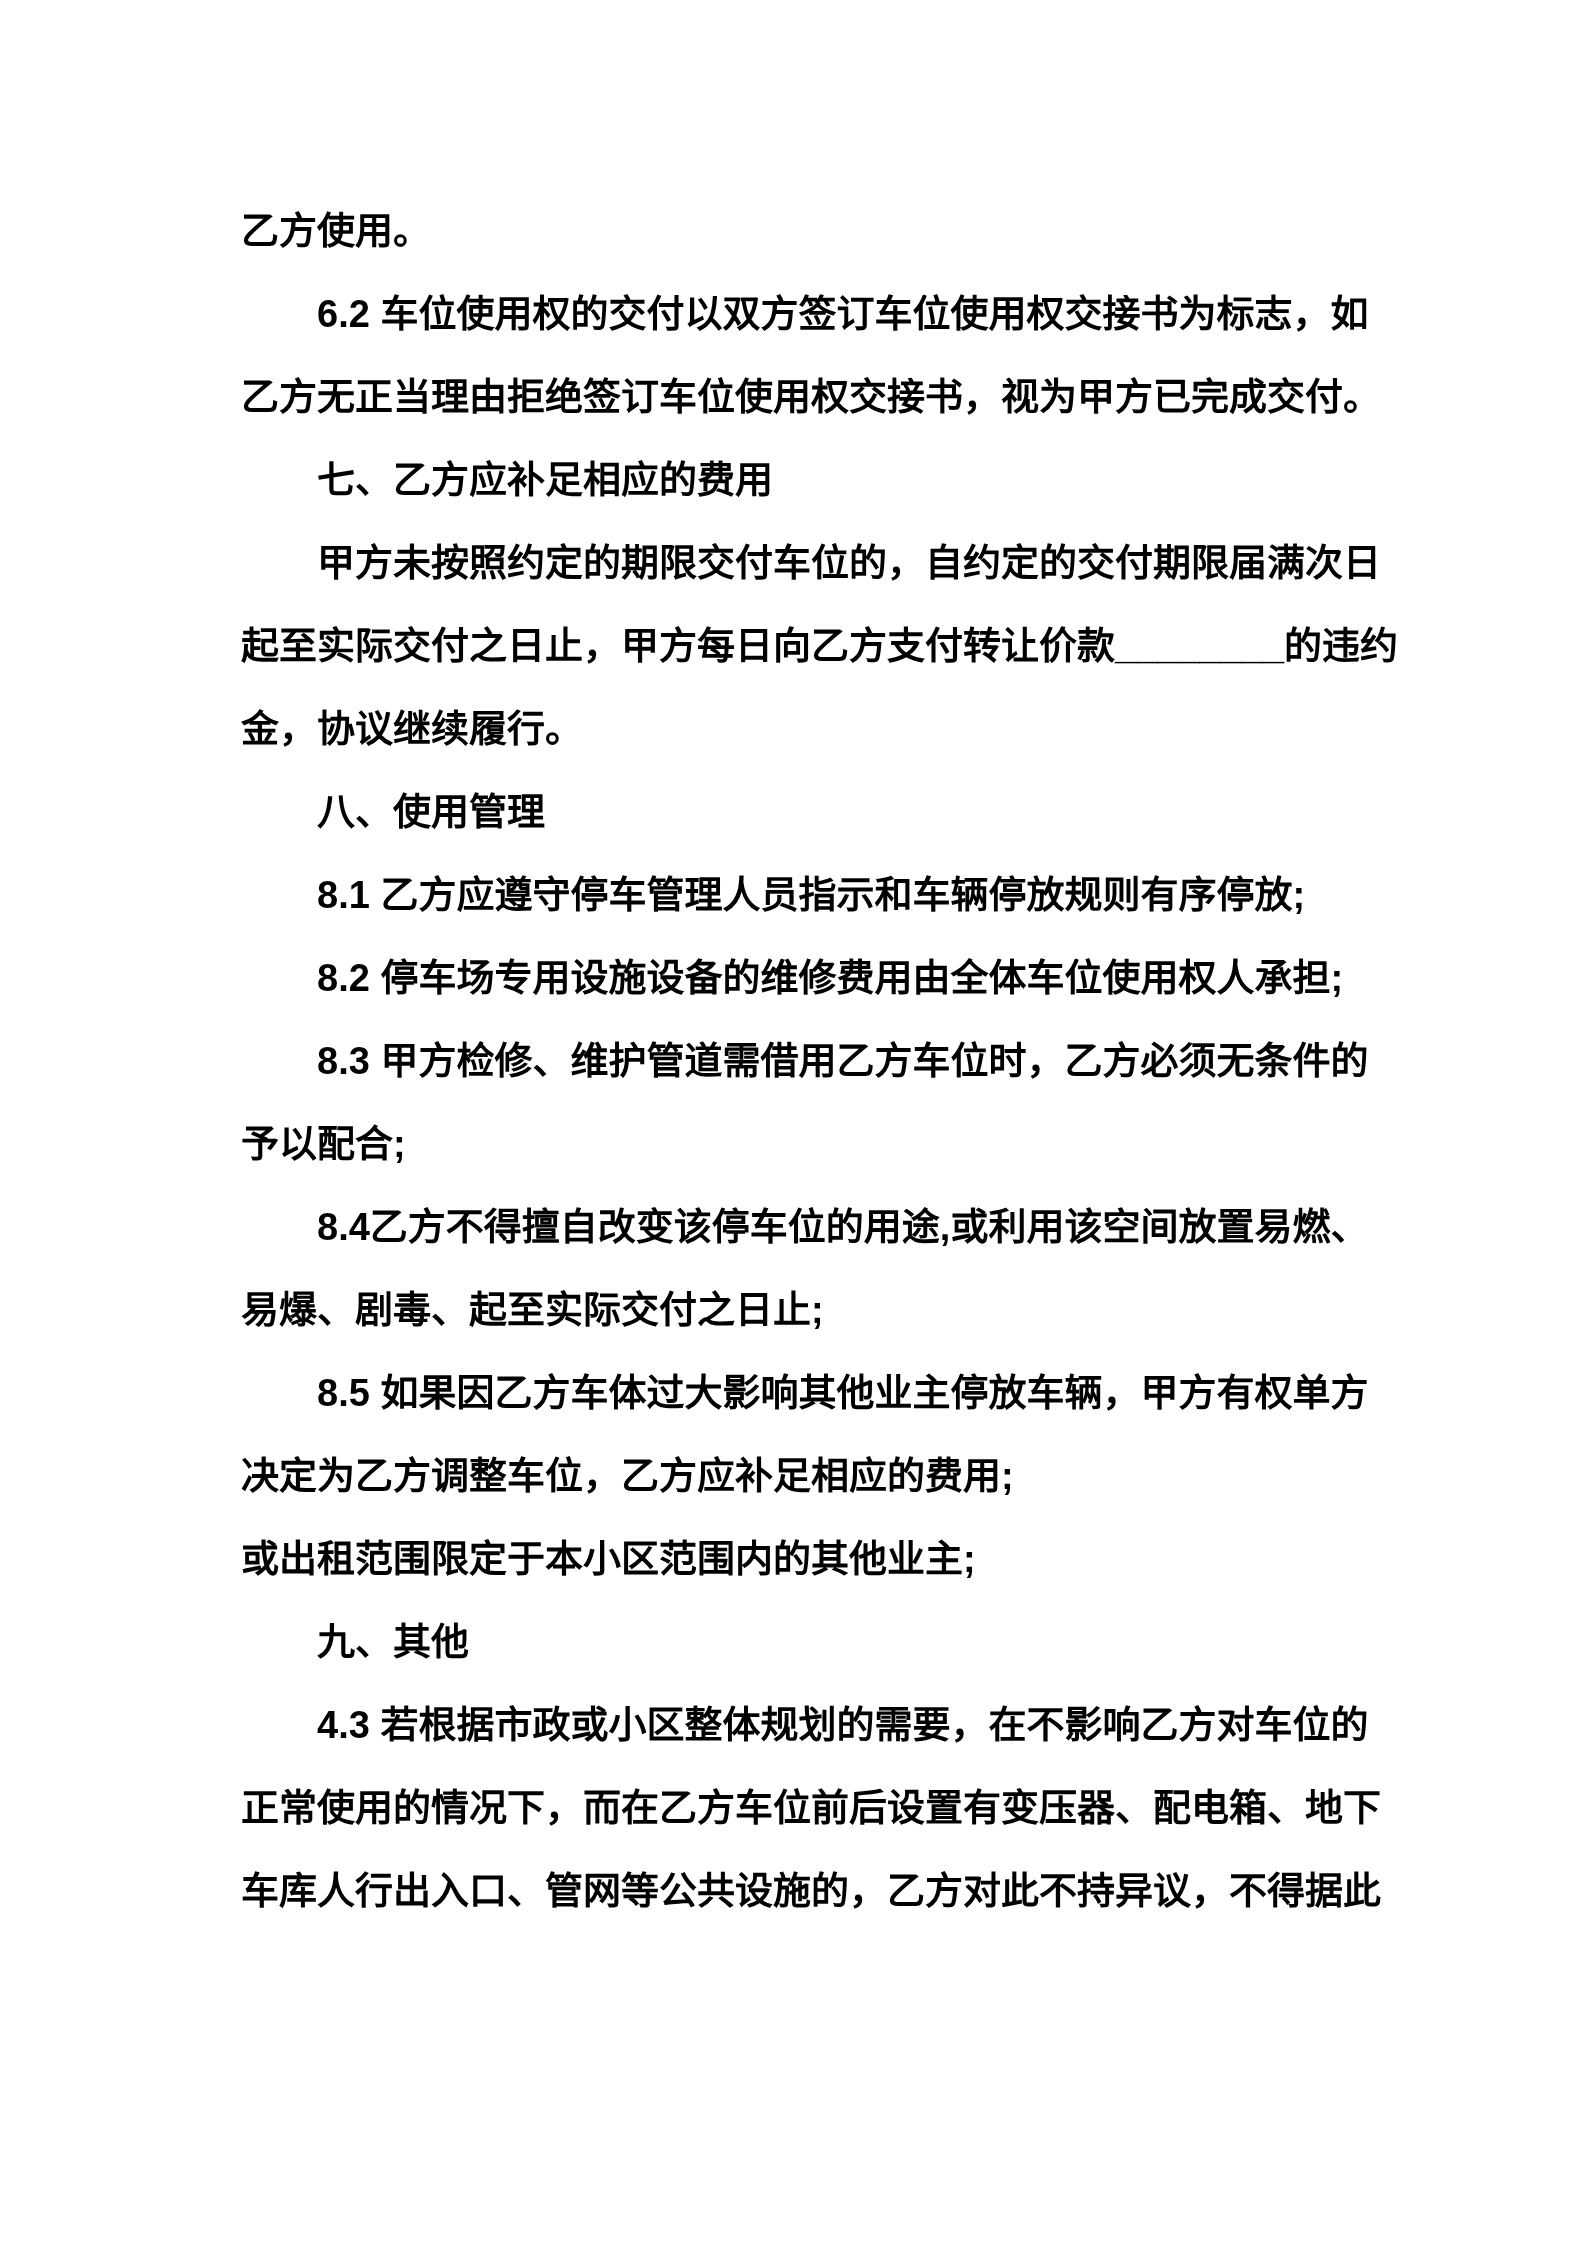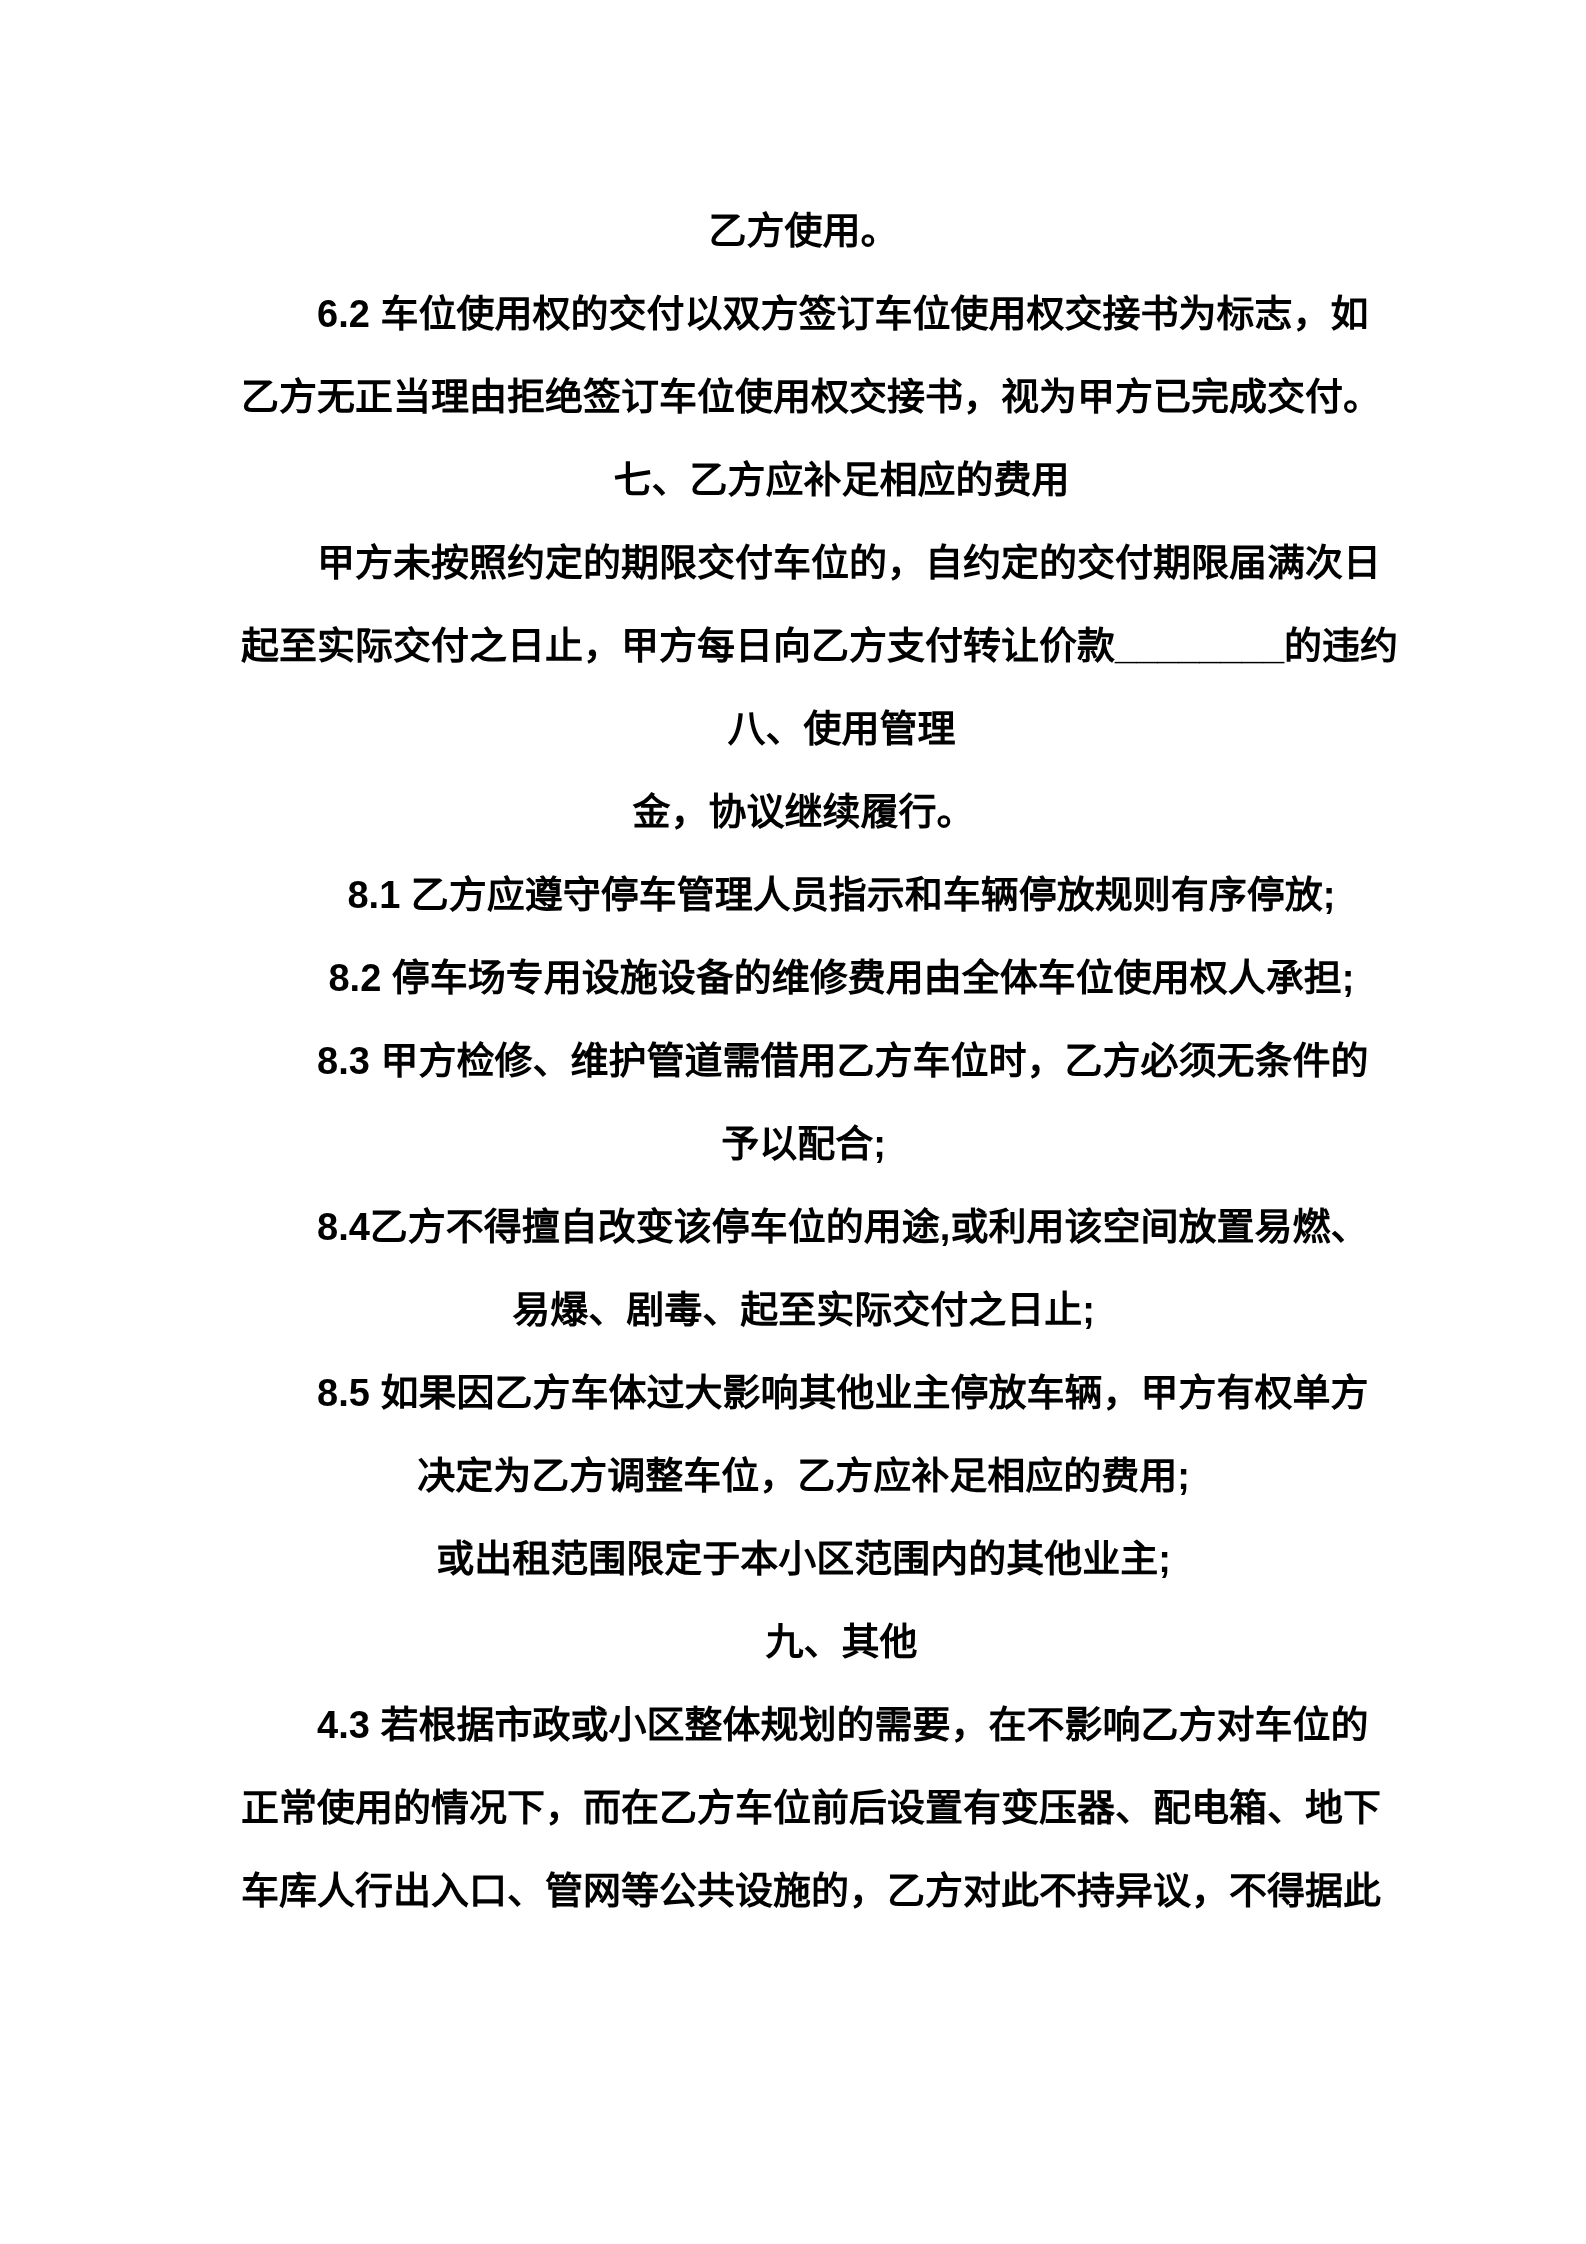--- a/index.html
+++ b/index.html
@@ -7,21 +7,20 @@
     padding: 0;
     background: #ffffff;
   }
   .page {
     position: relative;
     width: 1552px;
     height: 2244px;
     background: #ffffff;
     overflow: hidden;
     font-family: "Liberation Sans", "DejaVu Sans", sans-serif;
-    text-align: center;
   }
   .text-block {
     position: absolute;
     left: 241px;
     top: 190px;
     width: 1125px;
     color: #000000;
     font-size: 38px;
     line-height: 83px;
     font-weight: bold;
@@ -39,22 +38,22 @@
 <body>
 
 <div class="page">
   <div class="text-block">
       <div class="line">乙方使用。</div>
       <div class="line indent">6.2 车位使用权的交付以双方签订车位使用权交接书为标志，如</div>
       <div class="line">乙方无正当理由拒绝签订车位使用权交接书，视为甲方已完成交付。</div>
       <div class="line indent">七、乙方应补足相应的费用</div>
       <div class="line indent">甲方未按照约定的期限交付车位的，自约定的交付期限届满次日</div>
       <div class="line">起至实际交付之日止，甲方每日向乙方支付转让价款________的违约</div>
+      <div class="line">金，协议继续履行。</div>
       <div class="line indent">八、使用管理</div>
-      <div class="line">金，协议继续履行。</div>
       <div class="line indent">8.1 乙方应遵守停车管理人员指示和车辆停放规则有序停放;</div>
       <div class="line indent">8.2 停车场专用设施设备的维修费用由全体车位使用权人承担;</div>
       <div class="line indent">8.3 甲方检修、维护管道需借用乙方车位时，乙方必须无条件的</div>
       <div class="line">予以配合;</div>
       <div class="line indent">8.4乙方不得擅自改变该停车位的用途,或利用该空间放置易燃、</div>
       <div class="line">易爆、剧毒、起至实际交付之日止;</div>
       <div class="line indent">8.5 如果因乙方车体过大影响其他业主停放车辆，甲方有权单方</div>
       <div class="line">决定为乙方调整车位，乙方应补足相应的费用;</div>
       <div class="line">或出租范围限定于本小区范围内的其他业主;</div>
       <div class="line indent">九、其他</div>

